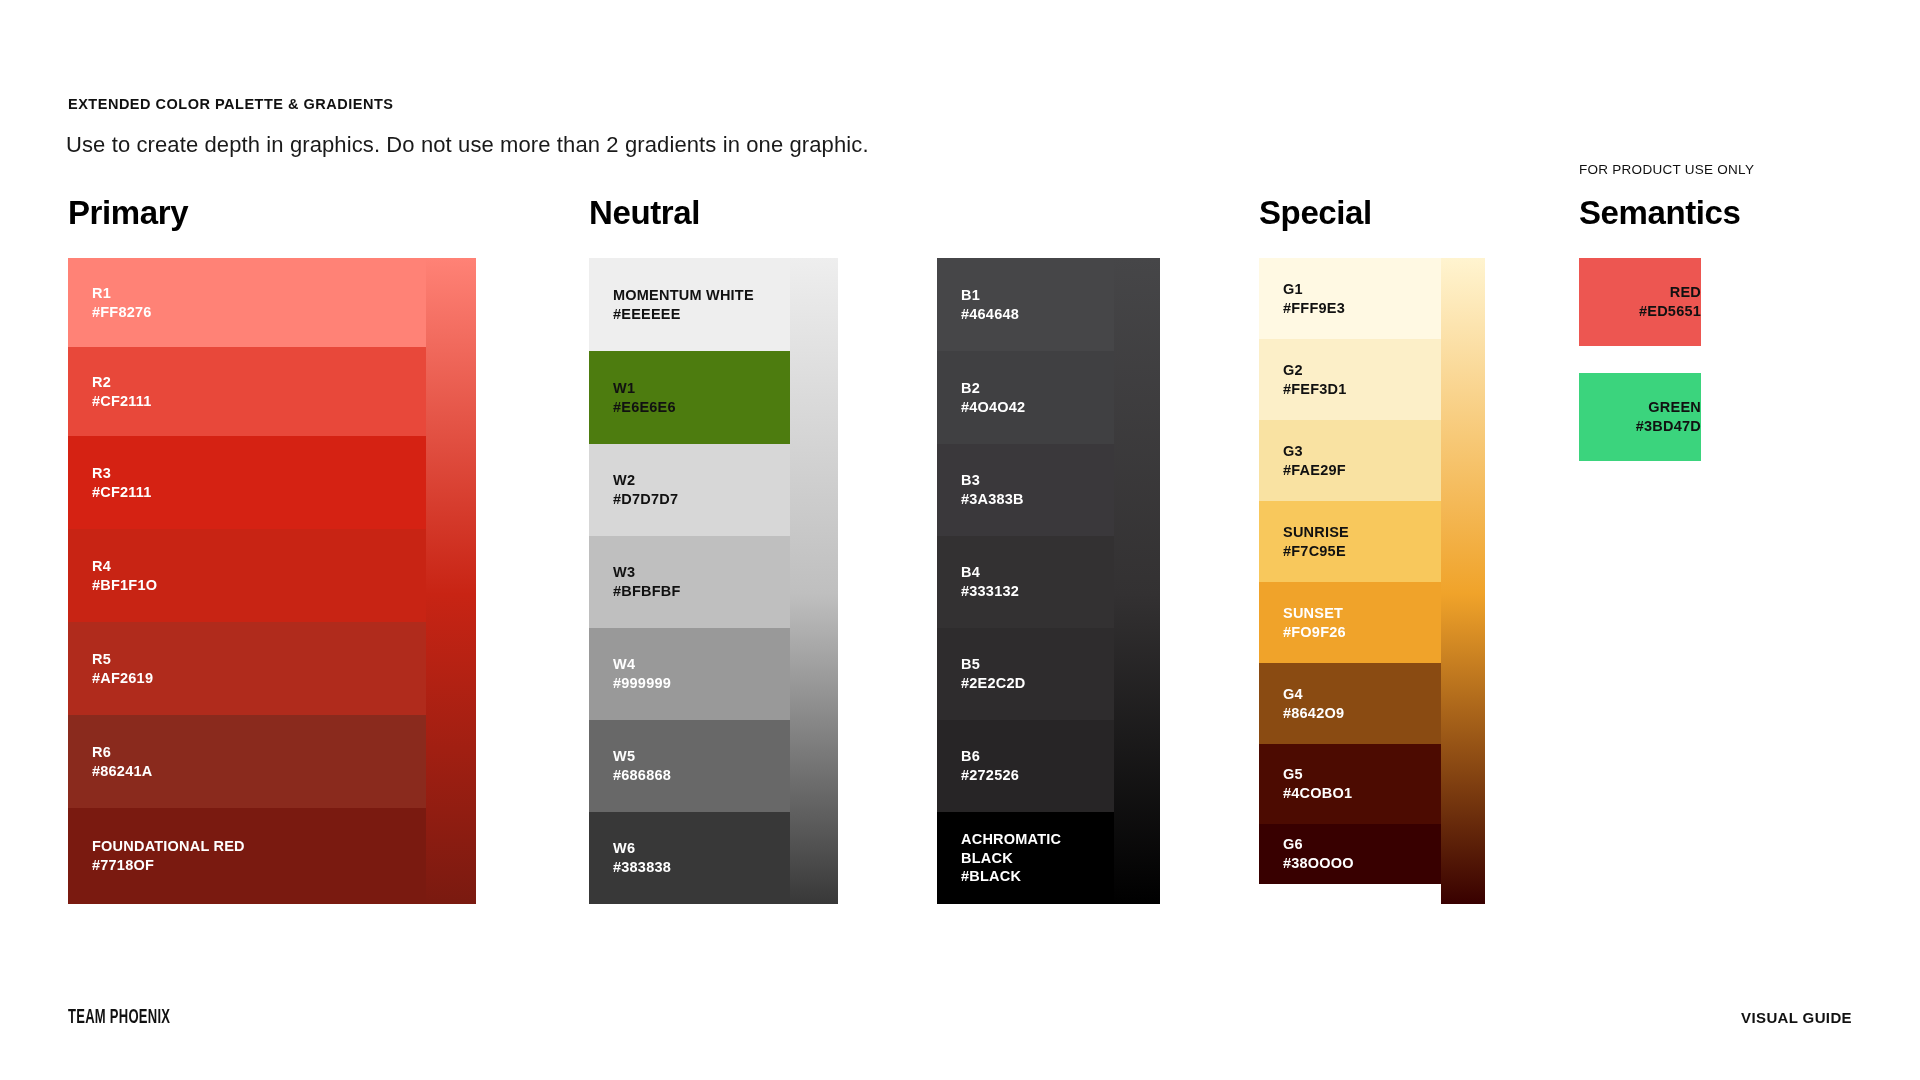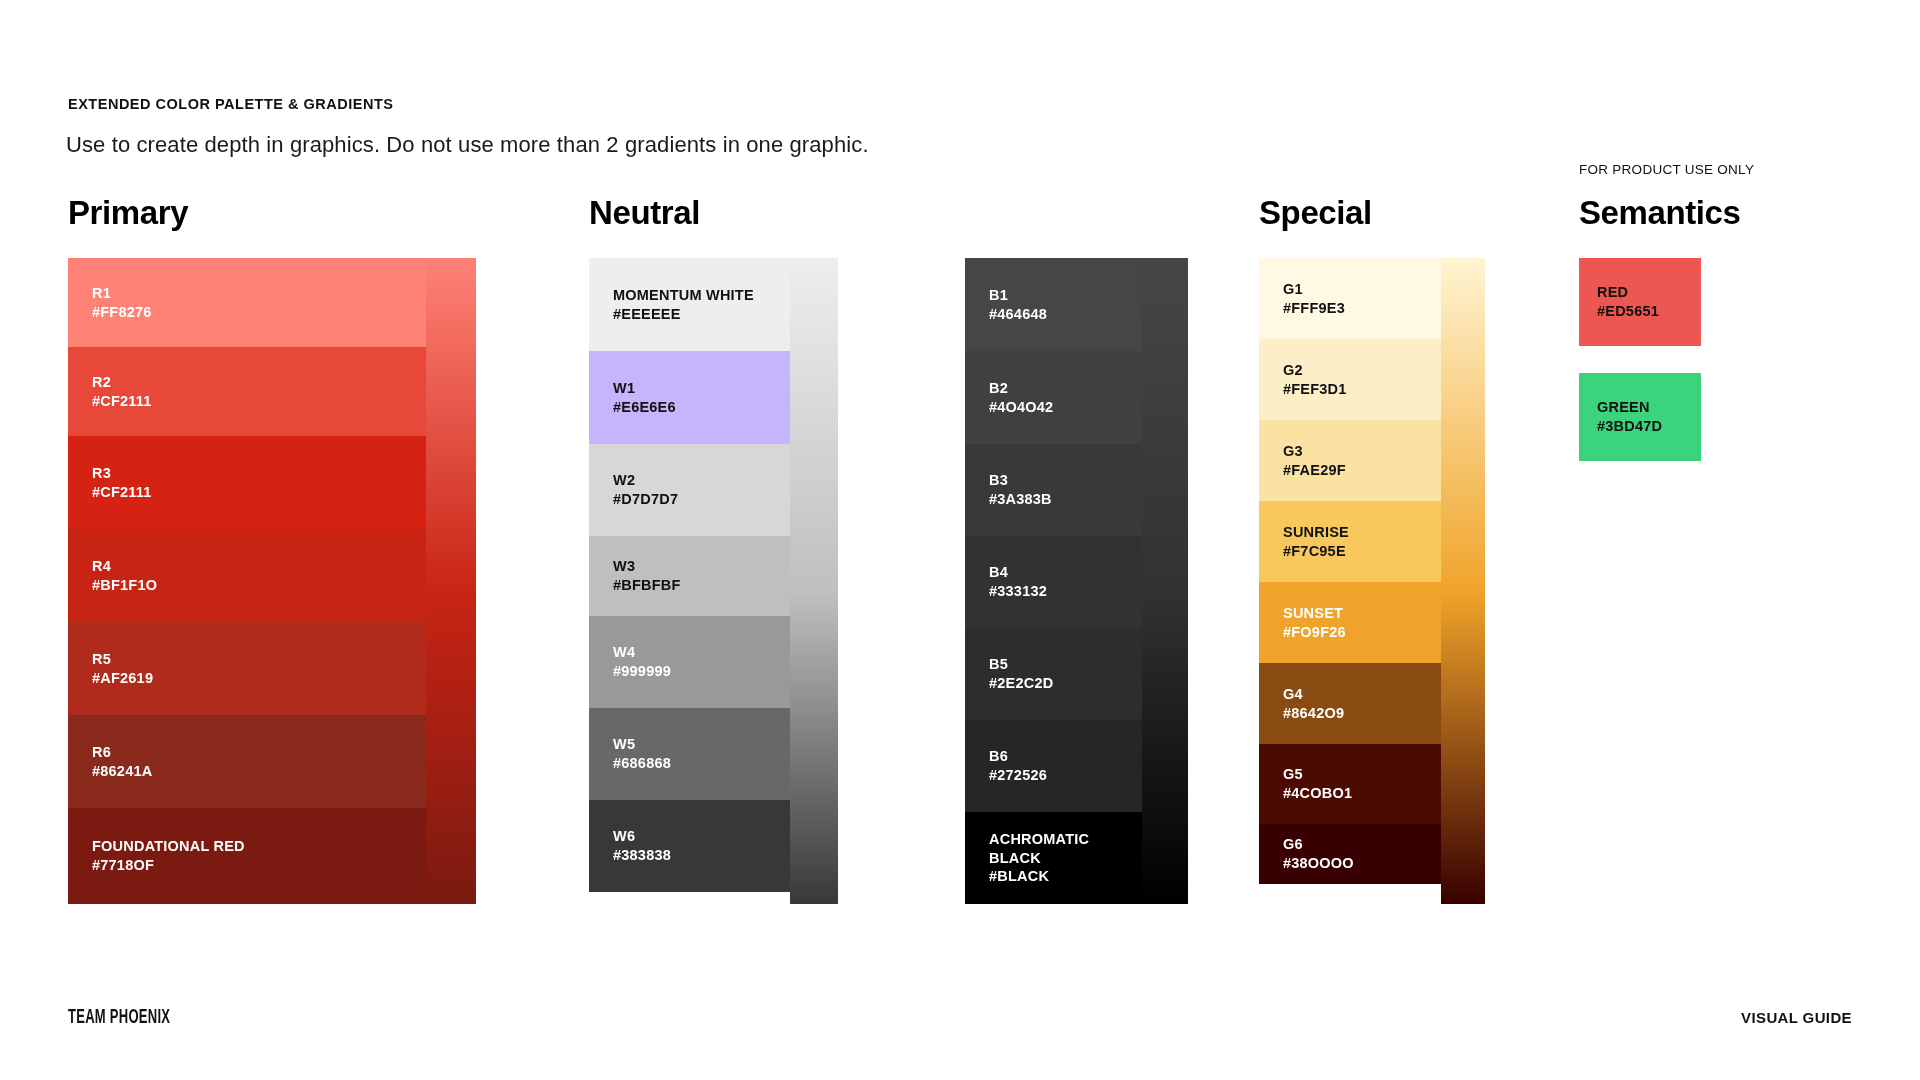--- a/index.html
+++ b/index.html
@@ -110,20 +110,21 @@
     flex-direction: column;
     justify-content: center;
     padding-left: 18px;
   }
   .sem-block .sw-name,
   .sem-block .sw-hex {
     font-size: 14.5px;
     font-weight: bold;
     letter-spacing: 0.015em;
     line-height: 1.3;
+    text-align: right;
   }
 
   
   .logo {
     position: absolute;
     left: 68px;
     bottom: 52px;
     font-family: "Liberation Sans Narrow", "Liberation Sans", sans-serif;
     font-size: 21px;
     font-weight: bold;
@@ -204,33 +205,33 @@
 <div class="col" id="col-neutral" style="left:589px;">
   <div class="col-heading">Neutral</div>
   <div class="stack-wrap">
     <div class="swatches" id="sw-neutral" style="width:201px;">
         <div class="swatch" style="height: 93px; background: rgb(238, 238, 238); color: rgb(17, 17, 17);">
           <div class="sw-label">
             <div class="sw-name">MOMENTUM WHITE</div>
             <div class="sw-hex">#EEEEEE</div>
           </div>
         </div>
-        <div class="swatch" style="height: 93px; background: #c4b5fd; color: rgb(17, 17, 17);">
+        <div class="swatch" style="height: 93px; background: #4d7c0f; color: rgb(17, 17, 17);">
           <div class="sw-label">
             <div class="sw-name">W1</div>
             <div class="sw-hex">#E6E6E6</div>
           </div>
         </div>
         <div class="swatch" style="height: 92px; background: rgb(215, 215, 215); color: rgb(17, 17, 17);">
           <div class="sw-label">
             <div class="sw-name">W2</div>
             <div class="sw-hex">#D7D7D7</div>
           </div>
         </div>
-        <div class="swatch" style="height: 80px; background: rgb(191, 191, 191); color: rgb(17, 17, 17);">
+        <div class="swatch" style="height: 92px; background: rgb(191, 191, 191); color: rgb(17, 17, 17);">
           <div class="sw-label">
             <div class="sw-name">W3</div>
             <div class="sw-hex">#BFBFBF</div>
           </div>
         </div>
         <div class="swatch" style="height: 92px; background: rgb(153, 153, 153); color: rgb(255, 255, 255);">
           <div class="sw-label">
             <div class="sw-name">W4</div>
             <div class="sw-hex">#999999</div>
           </div>
@@ -248,21 +249,21 @@
           </div>
         </div>
       </div>
     <div class="grad-strip" id="gr-neutral" style="width: 48px; height: 646px; background: linear-gradient(rgb(238, 238, 238) 0%, rgb(191, 191, 191) 52%, rgb(56, 56, 56) 100%);"></div>
   </div>
 </div>
 
 <div class="col" id="col-black" style="left:937px;">
   <div class="col-heading"></div>
   <div class="stack-wrap">
-    <div class="swatches" id="sw-black" style="width:177px;margin-left:28px;">
+    <div class="swatches" id="sw-black" style="width:177px;">
         <div class="swatch" style="height: 93px; background: rgb(70, 70, 72); color: rgb(255, 255, 255);">
           <div class="sw-label">
             <div class="sw-name">B1</div>
             <div class="sw-hex">#464648</div>
           </div>
         </div>
         <div class="swatch" style="height: 93px; background: rgb(64, 64, 66); color: rgb(255, 255, 255);">
           <div class="sw-label">
             <div class="sw-name">B2</div>
             <div class="sw-hex">#4O4O42</div>

